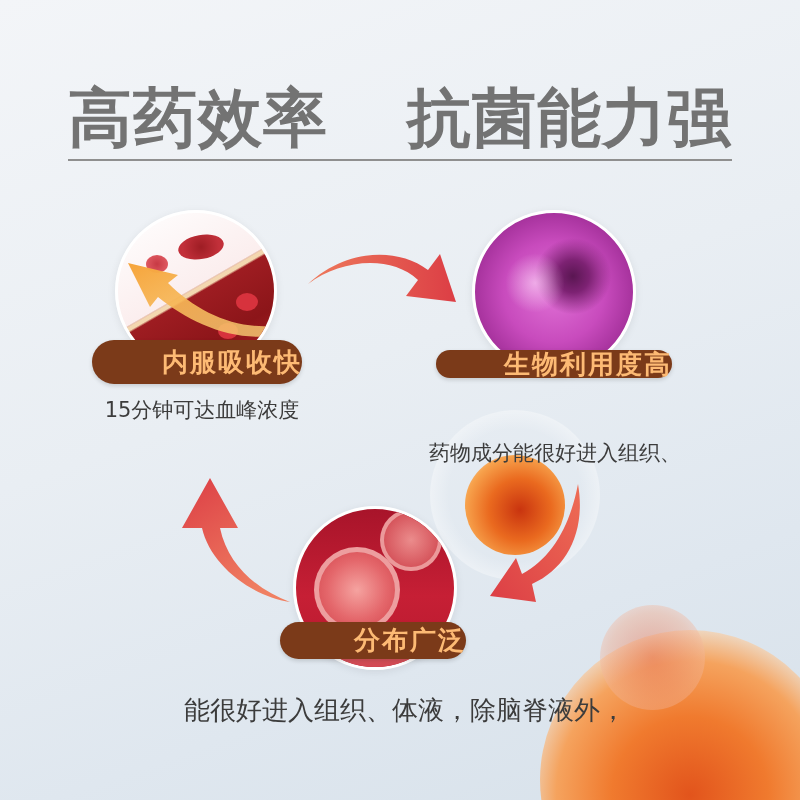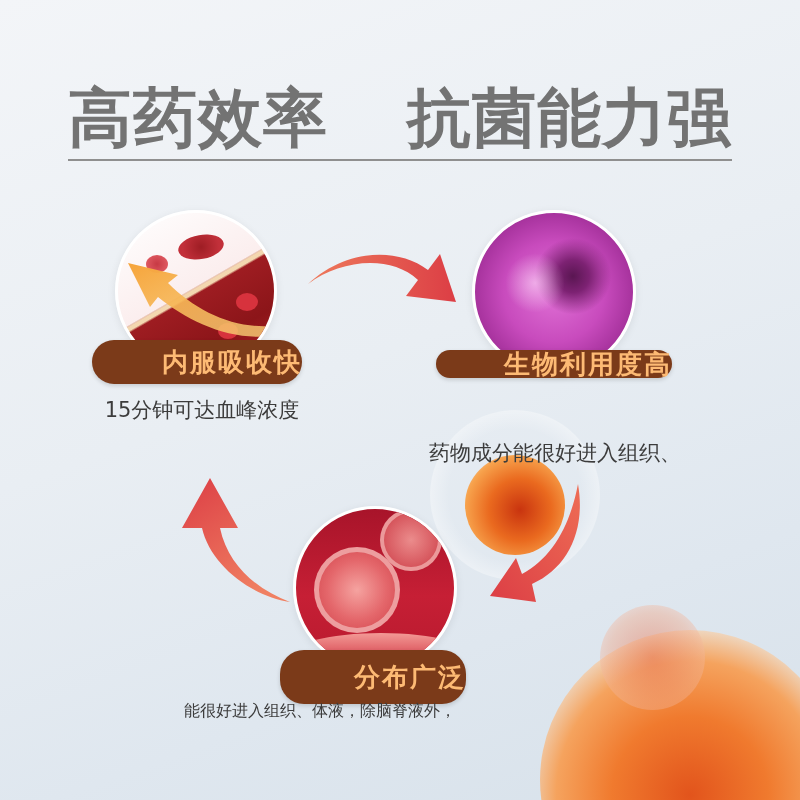--- a/index.html
+++ b/index.html
@@ -119,18 +119,18 @@
 <div class="desc" style="left:405px; top:401px; width:300px;margin-top:36px;">
   <div>药物成分能很好进入组织、</div>
 </div>
 
 <div class="circle" style="left:293px; top:506px; width:164px; height:164px;
             background: linear-gradient(180deg, #a8142a 0%, #c61f35 55%, #b81a2e 100%);">
   <div style="position:absolute; left:18px; top:38px; width:86px; height:86px; border-radius:50%; border:5px solid rgba(240,170,170,0.85); background: radial-gradient(circle, #f5a3a0 0%, #e4676b 55%, #d2434b 100%);"></div>
   <div style="position:absolute; left:84px; top:0px; width:62px; height:62px; border-radius:50%; border:4px solid rgba(240,170,170,0.8); background: radial-gradient(circle, #eb8c8c 0%, #d6555c 70%);"></div>
   <div style="position:absolute; left:-10px; top:124px; width:190px; height:50px; border-radius:50% 50% 0 0; background: linear-gradient(180deg, #f39a96 0%, #dd5960 40%, #c43542 100%);"></div>
 </div>
-<div class="pill" style="left:280px; top:650px; width:186px; height:54px;">
+<div class="pill" style="left:280px; top:622px; width:186px; height:37px;">
   <span>分布广泛</span>
 </div>
-<div class="desc" style="left:170px; top:693px; width:400px; font-size:16px; line-height:35px; text-align:left; padding-left:14px;">
+<div class="desc" style="left:170px; top:693px; width:400px; font-size:26px; line-height:35px; text-align:left; padding-left:14px;">
   <div>能很好进入组织、体液，除脑脊液外，</div>
 </div>
 
 </body></html>

